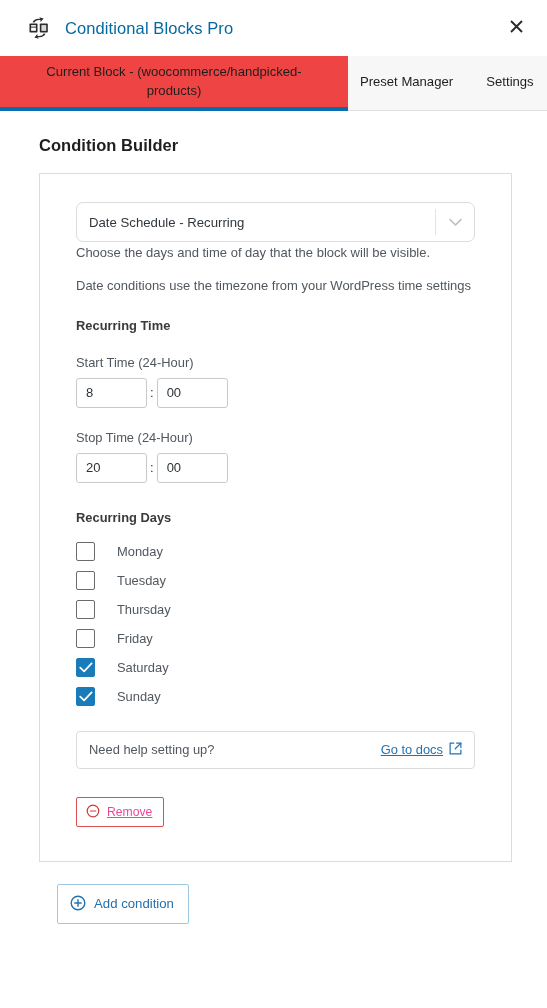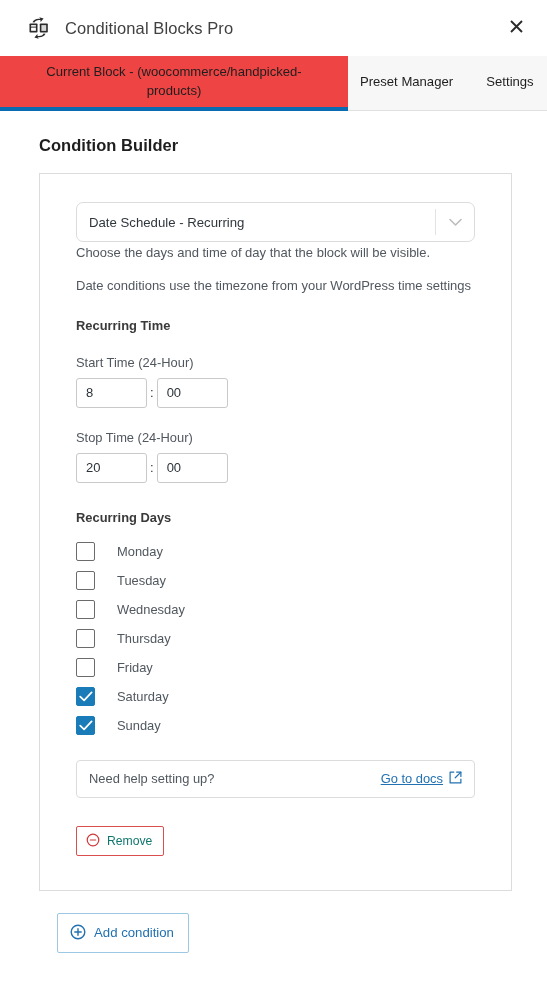--- a/index.html
+++ b/index.html
@@ -32,21 +32,21 @@
   }
   .brand-icon {
     width: 26px;
     height: 26px;
     display: block;
     flex: 0 0 auto;
   }
   .brand-title {
     font-size: 16.5px;
     font-weight: 400;
-    color: #404040;
+    color: #0369a1;
     letter-spacing: 0.1px;
     white-space: nowrap;
   }
   .close-btn {
     position: absolute;
     right: 14px;
     top: 50%;
     transform: translateY(-50%);
     width: 34px;
     height: 34px;
@@ -269,26 +269,27 @@
   .docs-link .lbl { text-decoration: underline; }
 
   .remove-btn {
     margin-top: 28px;
     display: inline-flex;
     align-items: center;
     gap: 7px;
     border: 1px solid #d94f4f;
     border-radius: 2px;
     background: #ffffff;
-    color: #0f766e;
+    color: #ec4899;
     font-size: 12.2px;
     font-family: inherit;
     padding: 6px 11px 6px 9px;
     cursor: pointer;
     line-height: 1;
+    text-decoration: underline;
   }
 
   .add-btn {
     margin: 22px 0 0 39px;
     display: inline-flex;
     align-items: center;
     gap: 8px;
     border: 1px solid #9cc8e3;
     border-radius: 2px;
     background: #ffffff;
@@ -375,24 +376,20 @@
         <div class="day-row">
           <span class="cb"></span>
           <span class="day-label">Monday</span>
         </div>
         <div class="day-row">
           <span class="cb"></span>
           <span class="day-label">Tuesday</span>
         </div>
         <div class="day-row">
           <span class="cb"></span>
-          <span class="day-label">Wednesday</span>
-        </div>
-        <div class="day-row">
-          <span class="cb"></span>
           <span class="day-label">Thursday</span>
         </div>
         <div class="day-row">
           <span class="cb"></span>
           <span class="day-label">Friday</span>
         </div>
         <div class="day-row">
           <span class="cb checked">
             <svg width="14" height="11" viewBox="0 0 14 11" xmlns="http://www.w3.org/2000/svg">
               <path d="M1.2 5.6 L5.1 9.3 L12.6 1.4" fill="none" stroke="#ffffff" stroke-width="1.7" stroke-linecap="round" stroke-linejoin="round"></path>

